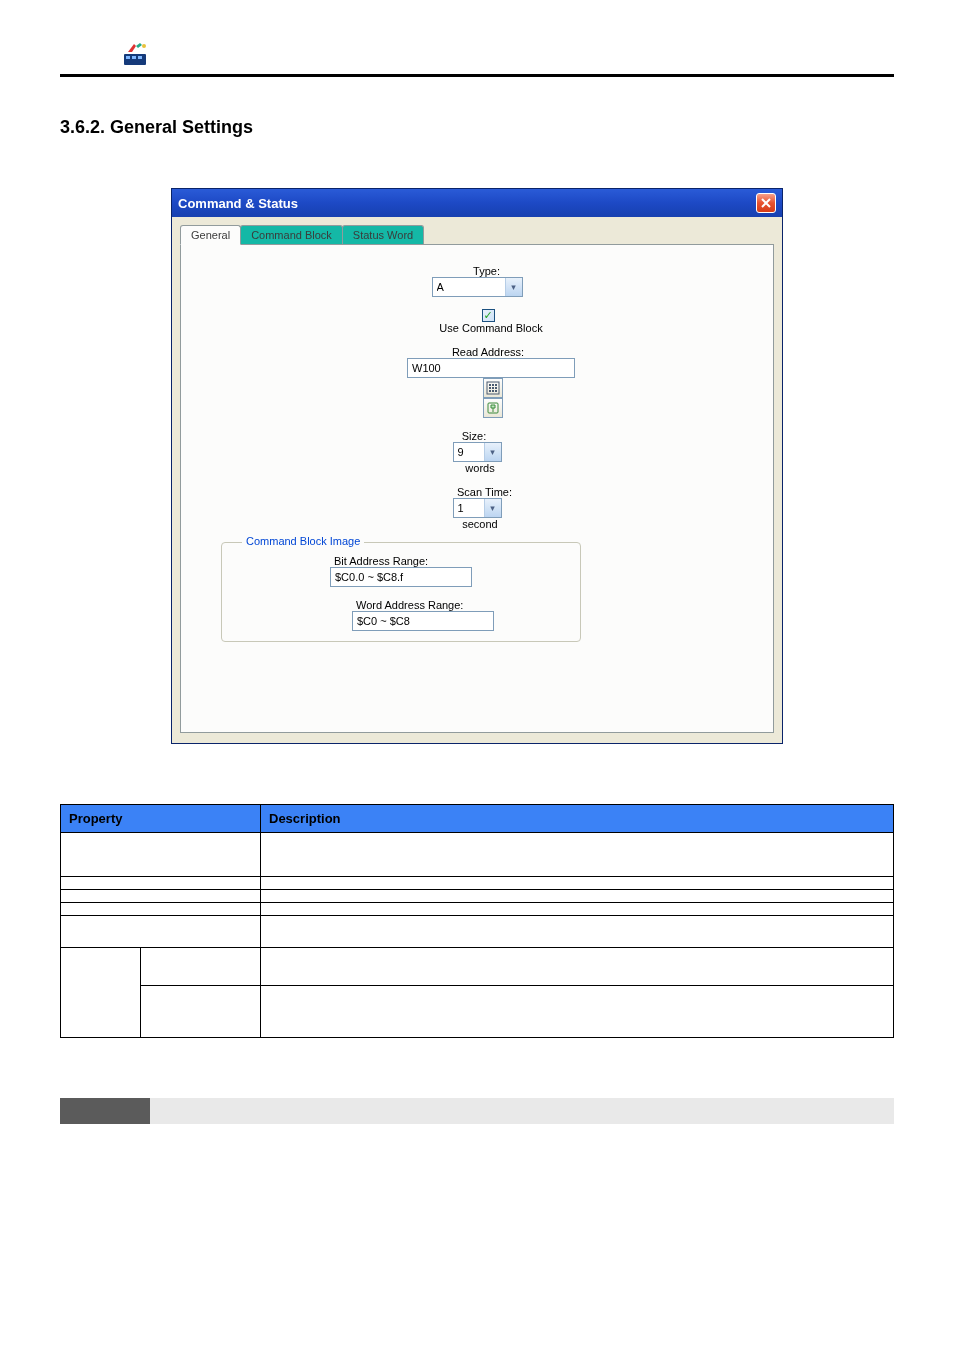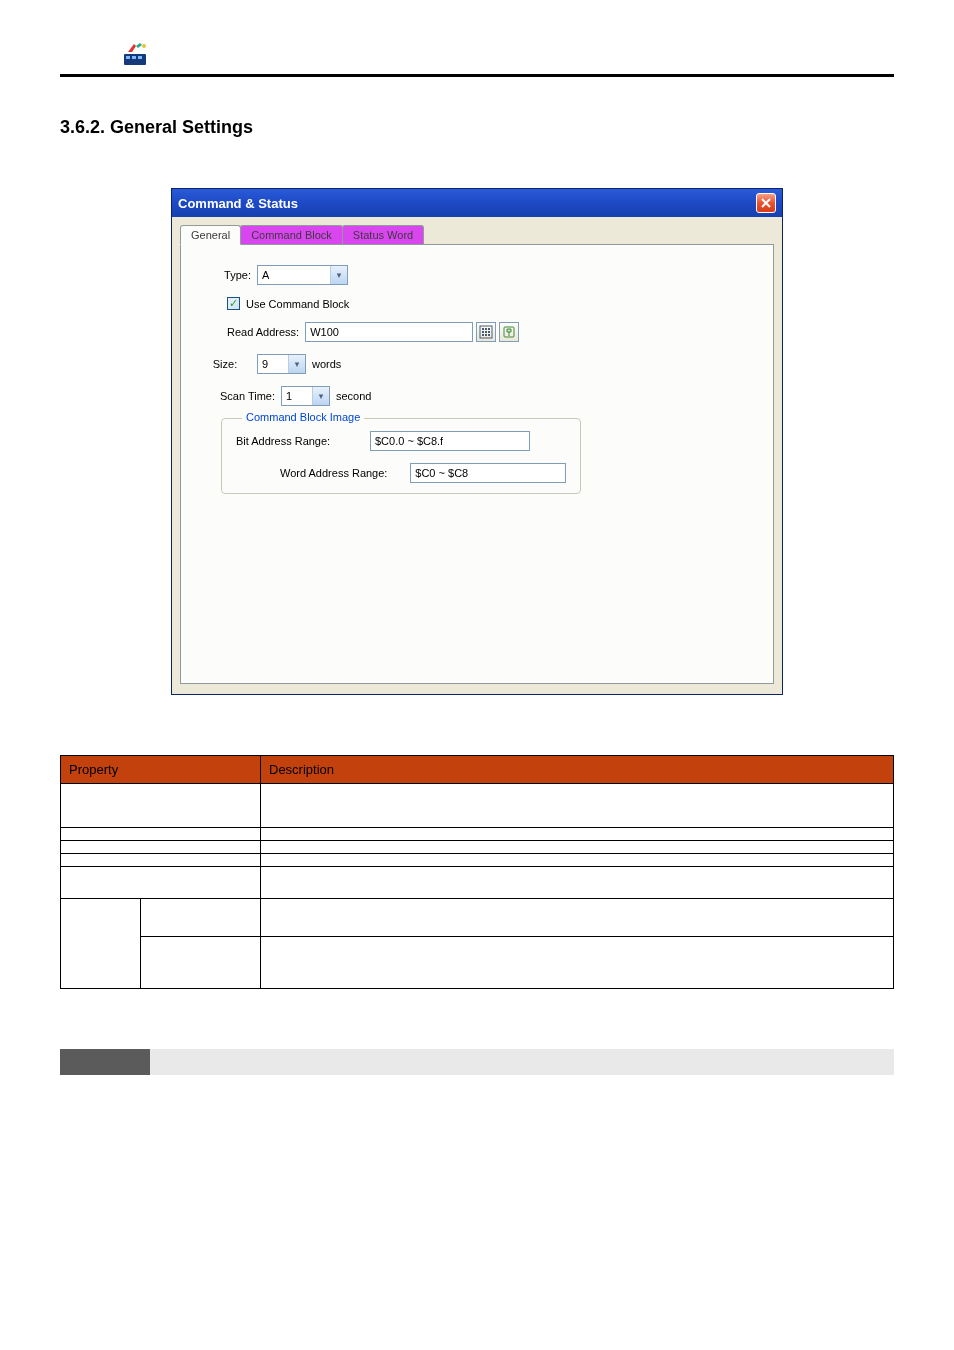--- a/index.html
+++ b/index.html
@@ -63,21 +63,21 @@
   }
   .tabstrip {
     display: flex;
     position: relative;
     z-index: 1;
   }
   .tab {
     padding: 3px 10px 3px 10px;
     border: 1px solid #919b9c;
     border-bottom: none;
-    background: #d946ef;
+    background: #14b8a6;
     border-top-left-radius: 3px;
     border-top-right-radius: 3px;
     margin-right: 0px;
     color: #3b3b3b;
     position: relative;
   }
   .tab + .tab { margin-left: -1px; }
   .tab.active {
     background: #fcfcfb;
     border-bottom: 1px solid #fcfcfb;
@@ -86,20 +86,21 @@
   .tab-panel {
     border: 1px solid #919b9c;
     background: #fcfcfb;
     padding: 20px 18px 90px 18px;
     min-height: 440px;
   }
   .row {
     display: flex;
     align-items: center;
     margin-bottom: 12px;
+    flex-direction: column;
   }
   .row .label { margin-right: 6px; }
   .type-row .label { width: 52px; text-align: right; margin-right: 6px; }
   .combo {
     display: inline-flex;
     align-items: stretch;
     border: 1px solid #7f9db9;
     background: #fff;
     height: 20px;
   }
@@ -167,21 +168,21 @@
   .fs-legend {
     position: absolute;
     top: -8px; left: 20px;
     background: #fcfcfb;
     padding: 0 4px;
     color: #0046d5;
     font-size: 11px;
   }
   .fs .row .label { width: 128px; }
   .fs .ro {
-    width: 160px;
+    width: 142px;
     background: #fff;
   }
   
   .footer {
     display: flex;
     gap: 8px;
     padding: 8px 10px 0 10px;
     justify-content: flex-start;
   }
   .spacer { flex: 1; }
@@ -204,22 +205,22 @@
     margin-top: 8px;
     font-size: 13px;
   }
   .prop-table th, .prop-table td {
     border: 1px solid #000;
     padding: 6px 8px;
     text-align: left;
     vertical-align: top;
   }
   .prop-table th {
-    background: #c2410c;
-    font-weight: normal;
+    background: #3b82f6;
+    font-weight: bold;
   }
   .prop-table .rowspan-cell { vertical-align: middle; }
   
   .page-foot {
     margin-top: 60px;
     display: flex;
   }
   .foot-dark {
     width: 90px; height: 26px;
     background: #5b5b5b;

